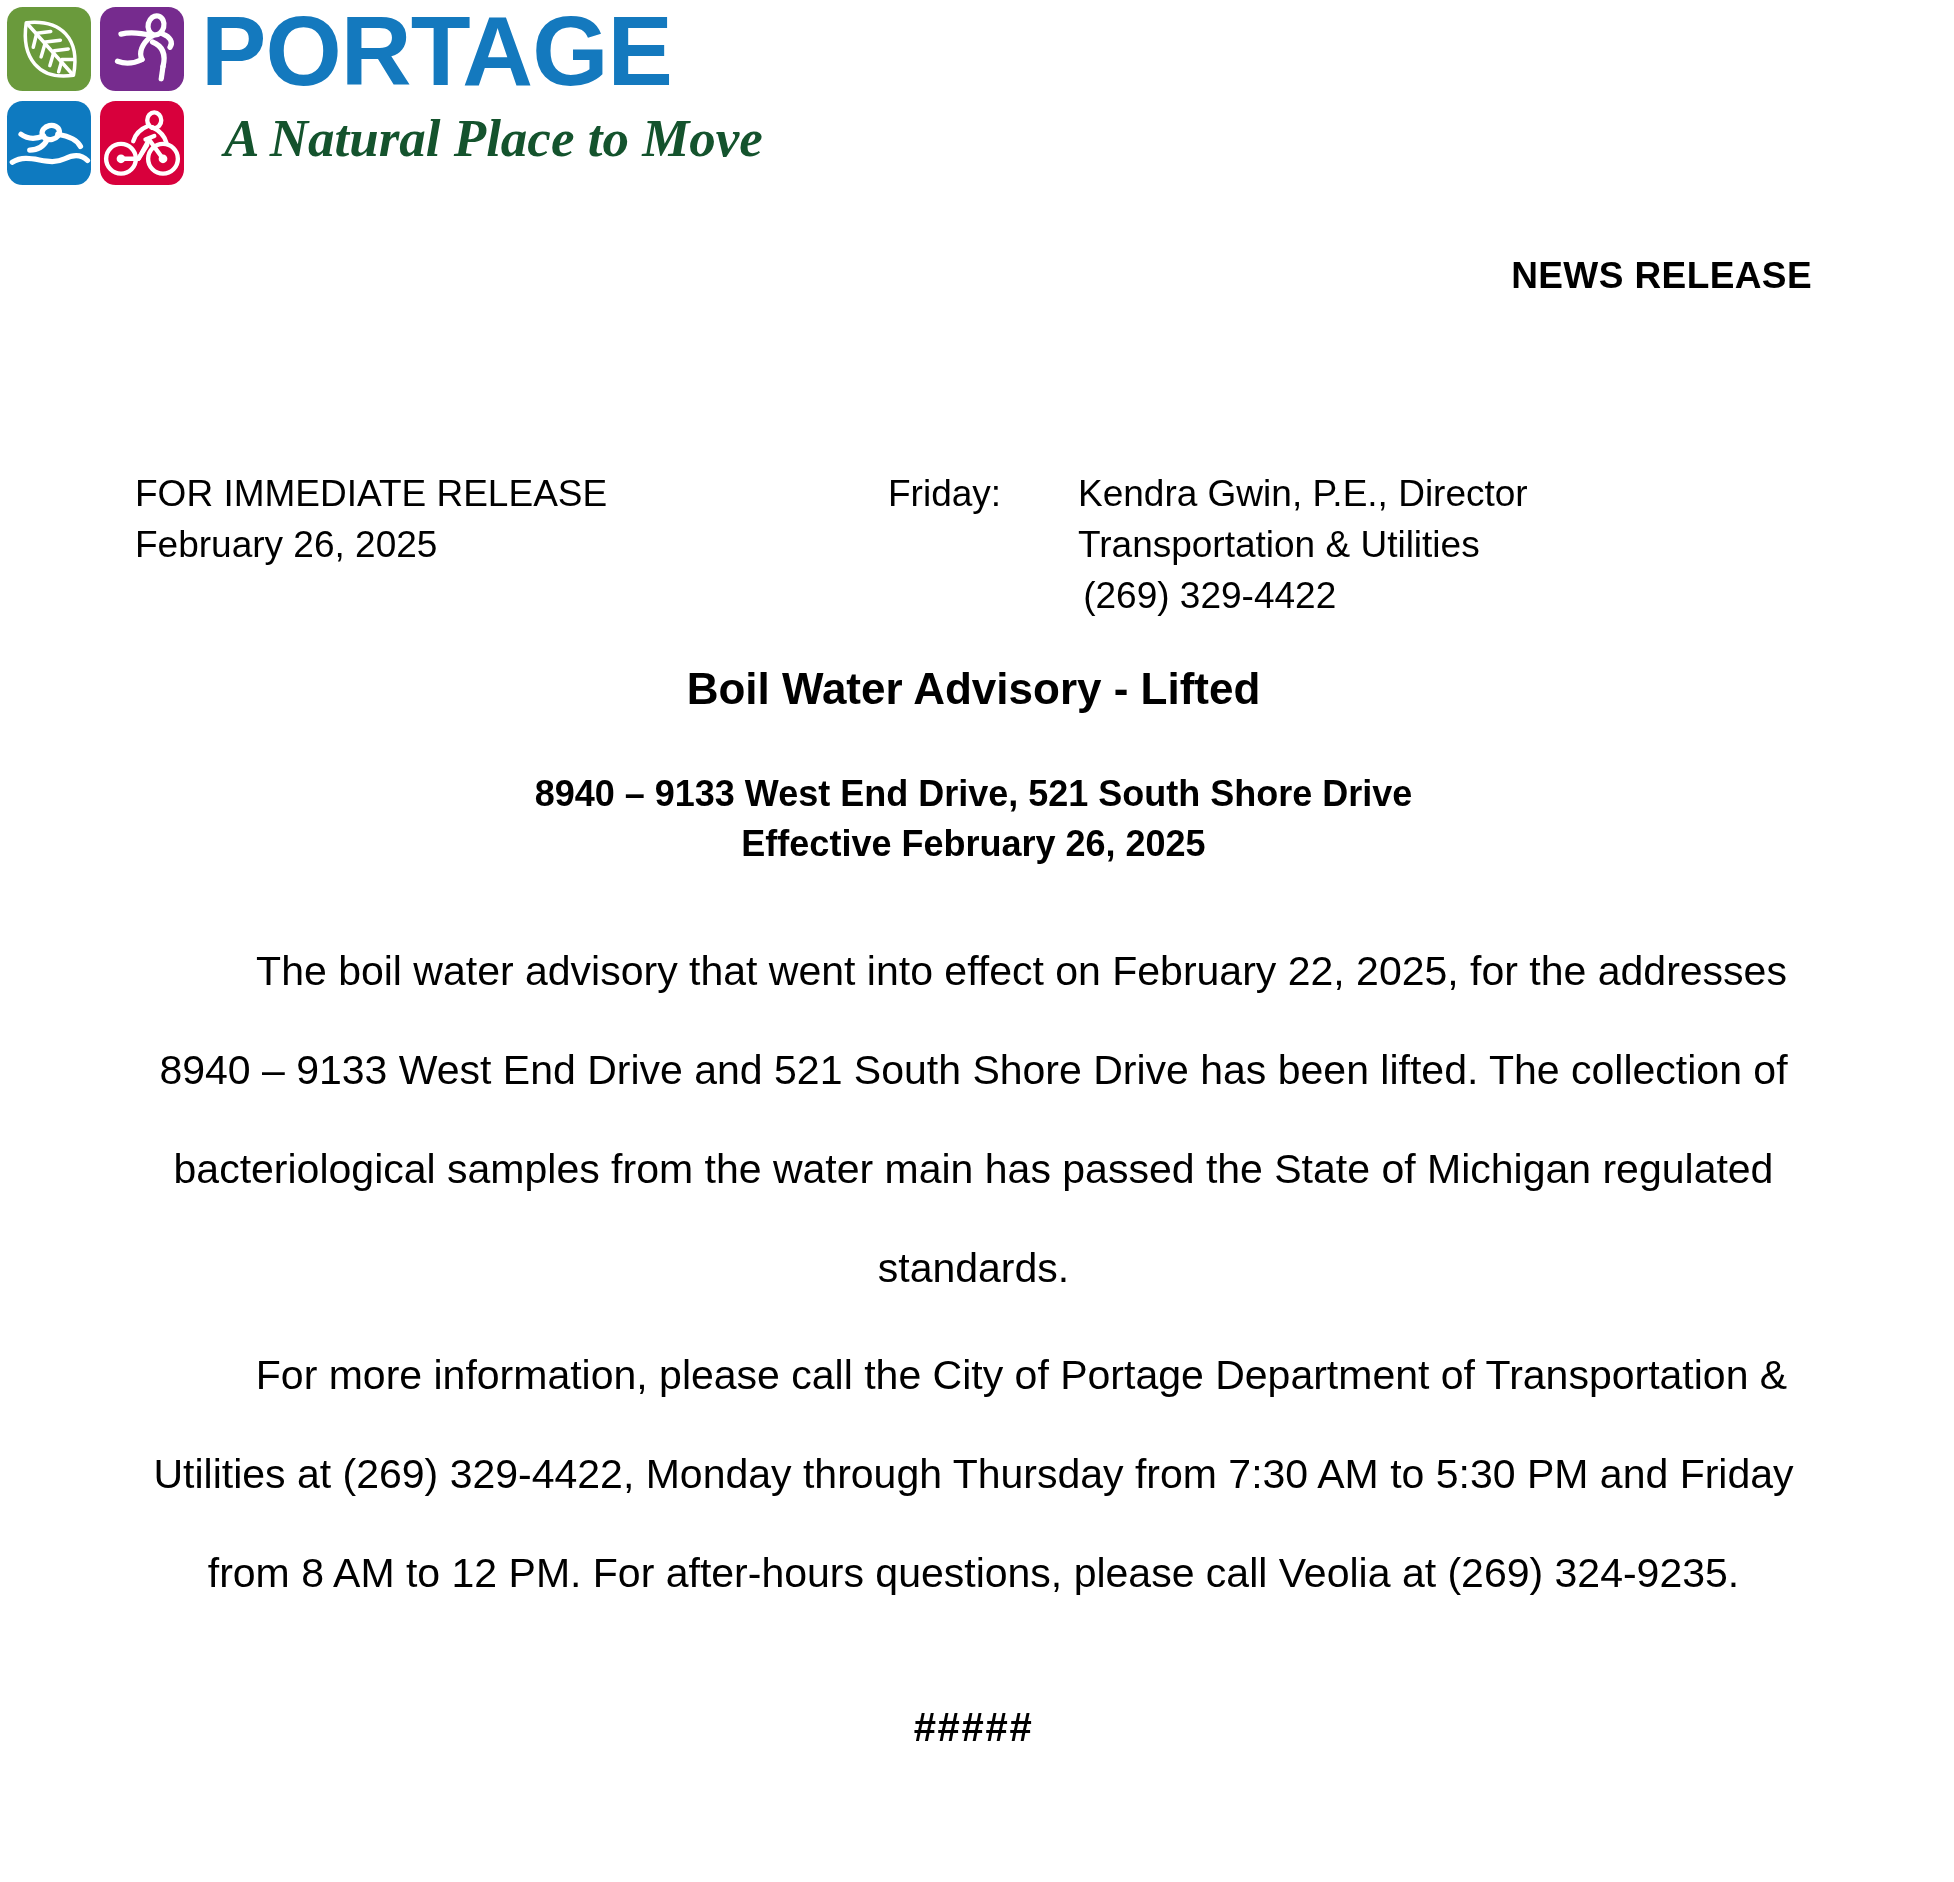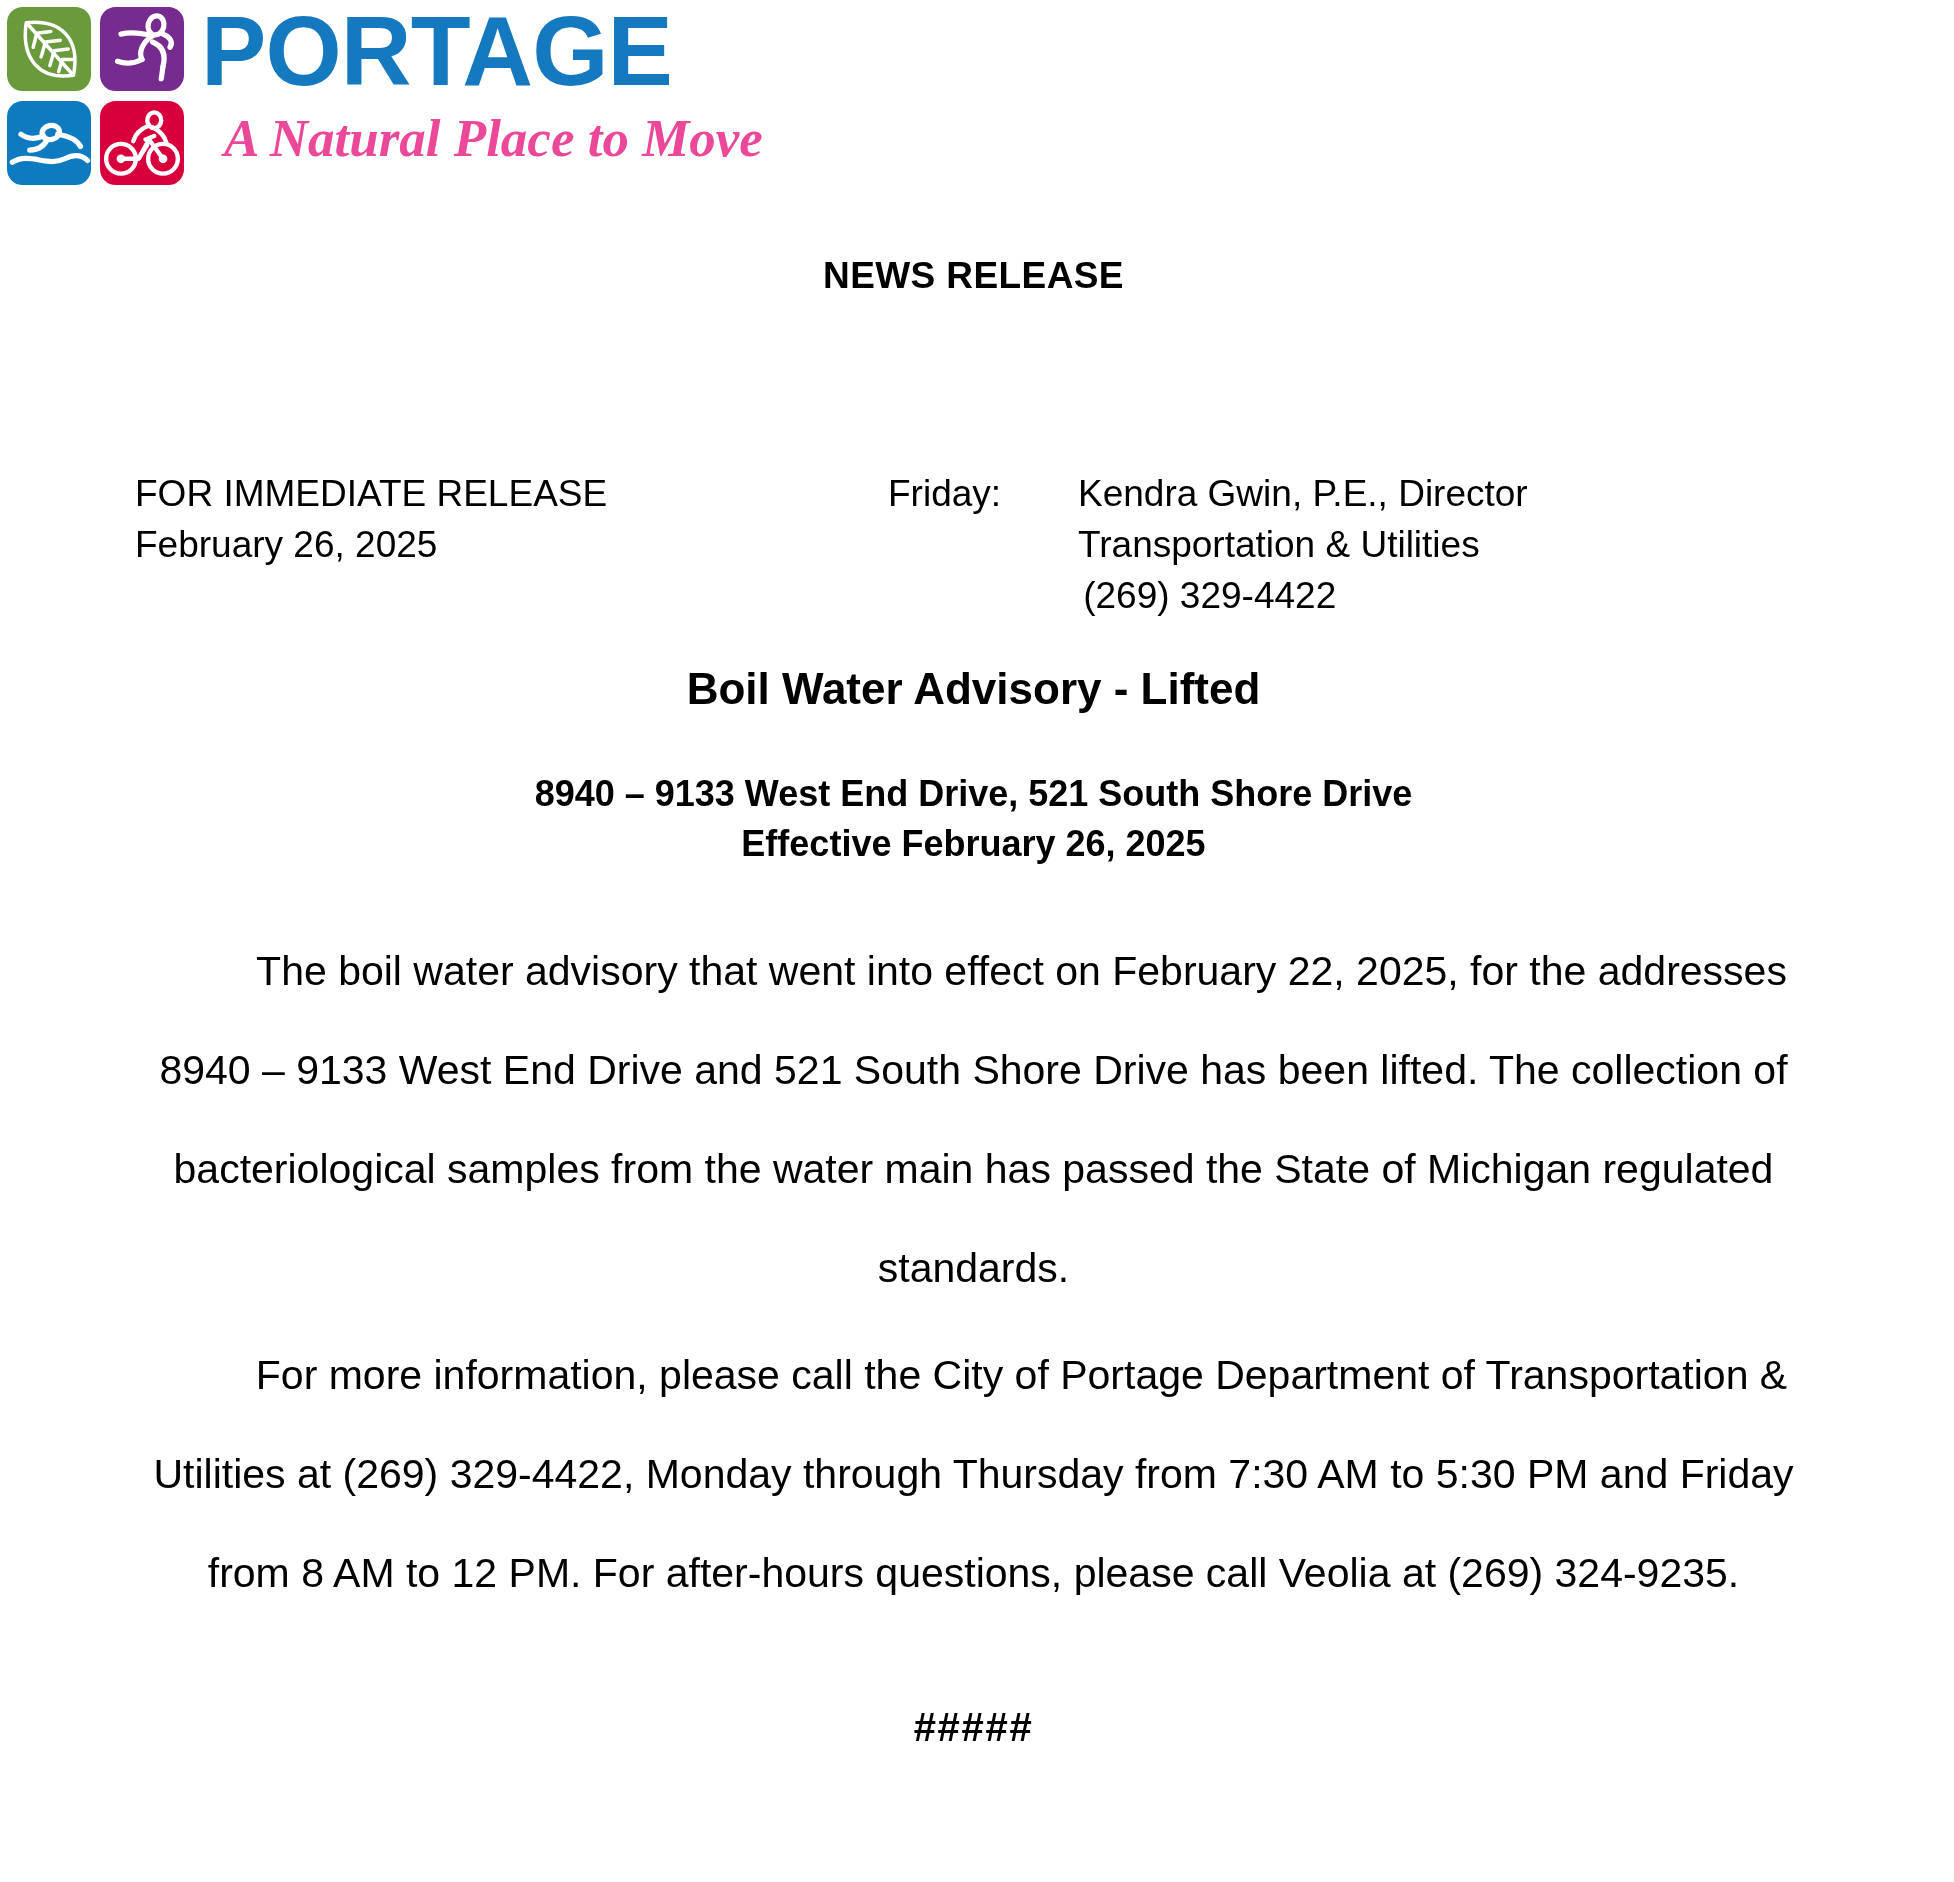--- a/index.html
+++ b/index.html
@@ -79,21 +79,21 @@
     left: 135px;
     top: 0;
     width: 1677px;
   }
 
   .news-release-heading {
     position: absolute;
     left: 0;
     top: 255px;
     width: 1677px;
-    text-align: center;
+    text-align: right;
     font-size: 37px;
     font-weight: bold;
     letter-spacing: 0.4px;
   }
 
   .meta-row {
     position: absolute;
     left: 0;
     top: 468px;
     width: 1677px;
@@ -231,21 +231,21 @@
             <path d="M56 28 C 46 32, 40 38, 38 46"></path>
             <path d="M60 30 C 68 34, 74 40, 76 48"></path>
             <path d="M52 44 L 62 40"></path>
           </g>
         </svg>
       </div>
 
     </div>
 
     <div class="wordmark" style="color:#1479BE;">PORTAGE</div>
-    <div class="tagline" style="color:#ec4899;">A Natural Place to Move</div>
+    <div class="tagline" style="color:#14532d;">A Natural Place to Move</div>
   </div>
 
   <div class="content">
 
     <div class="news-release-heading">NEWS RELEASE</div>
 
     <div class="meta-row">
       <div class="release-col">
         <div>FOR IMMEDIATE RELEASE</div>
         <div>February 26, 2025</div>

